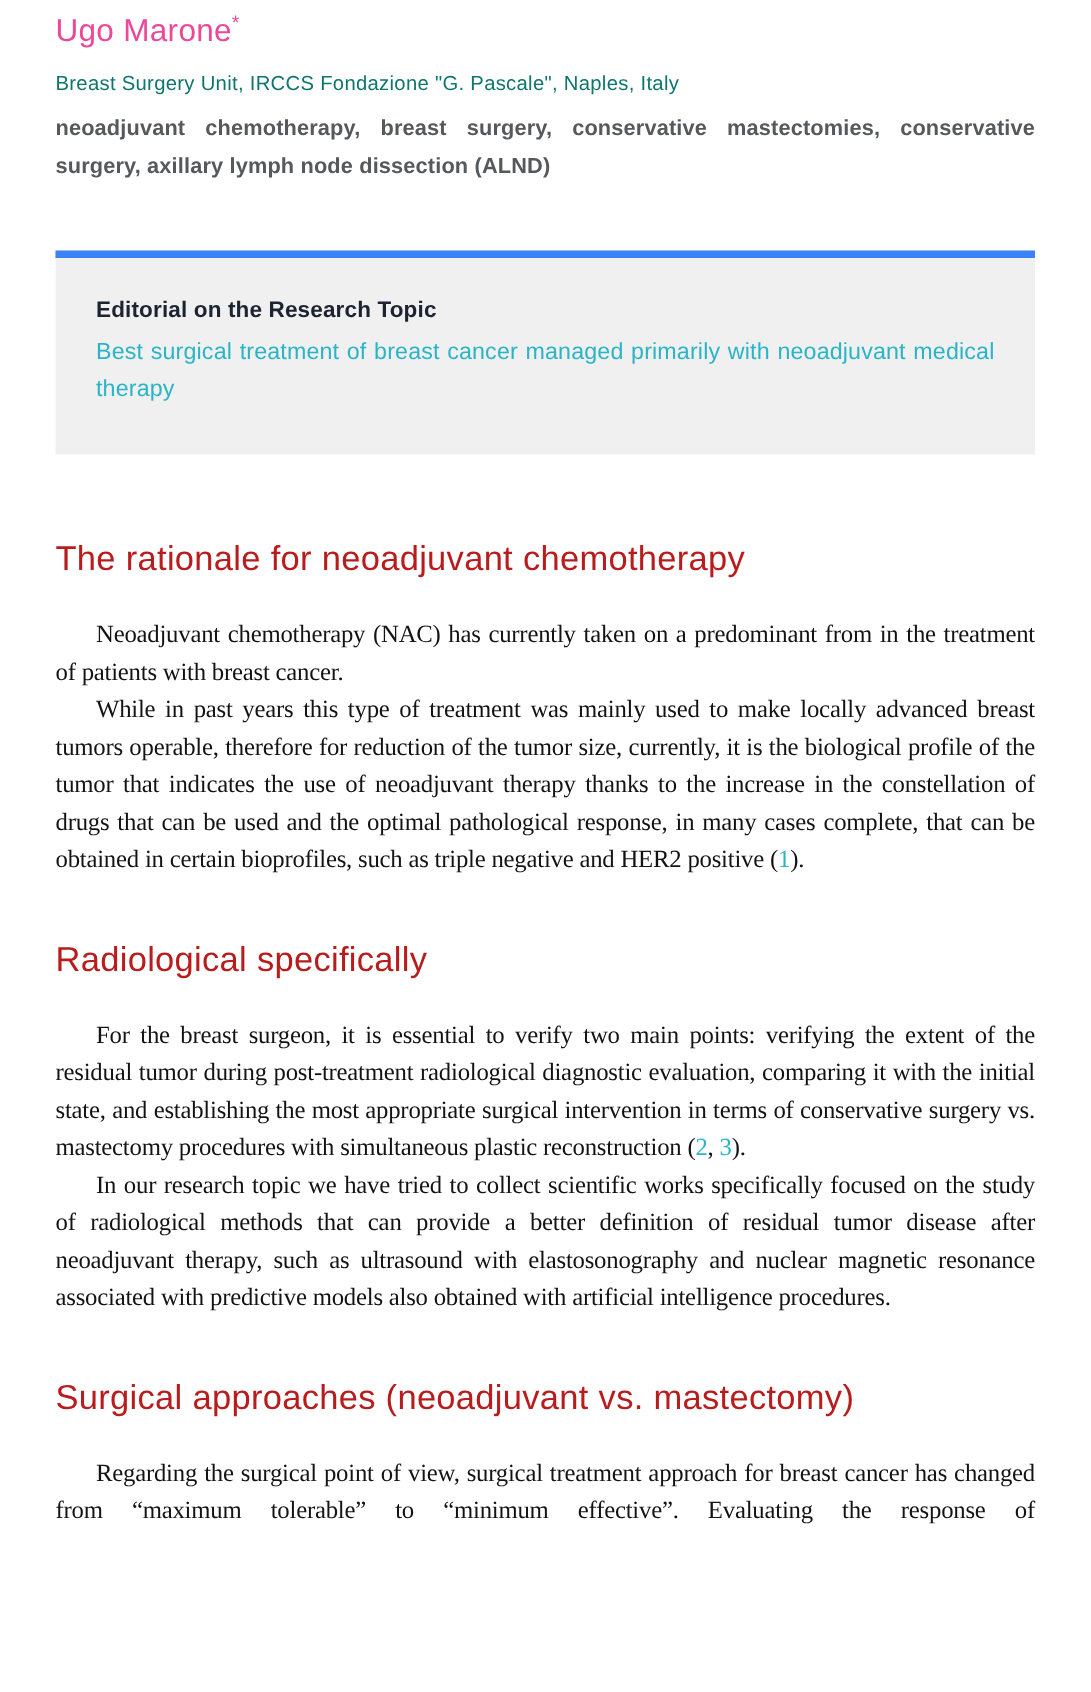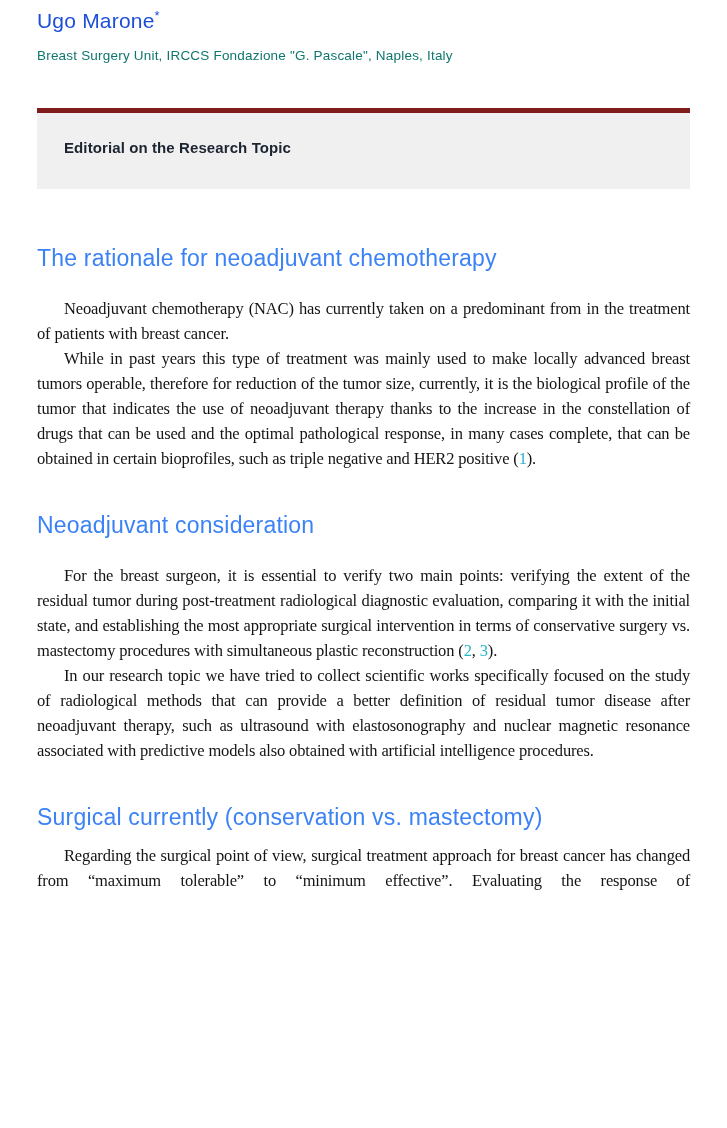--- a/index.html
+++ b/index.html
@@ -11,21 +11,21 @@
     font-family: "Liberation Sans", sans-serif;
     position: relative;
   }
   .page {
     padding: 8px 37px 0 37px;
   }
   
   .author {
     font-size: 21px;
     line-height: 26px;
-    color: #1d4ed8;
+    color: #ec4899;
     font-weight: 400;
     letter-spacing: 0.2px;
   }
   .author sup {
     font-size: 13px;
     vertical-align: super;
     line-height: 0;
   }
   .affiliation {
     margin-top: 13px;
@@ -47,21 +47,21 @@
     line-height: 25px;
     font-weight: bold;
     color: #55595c;
     text-align: justify;
     letter-spacing: 0.1px;
   }
   
   .edit-box {
     margin-top: 43px;
     background: #f0f0f0;
-    border-top: 5px solid #7f1d1d;
+    border-top: 5px solid #3b82f6;
     padding: 25px 27px 31px 27px;
   }
   .edit-box-label {
     font-size: 15px;
     font-weight: bold;
     color: #1b2430;
     line-height: 20px;
     letter-spacing: 0.1px;
   }
   .edit-box-link {
@@ -72,21 +72,21 @@
     color: #2ab4c7;
     text-decoration: none;
     text-align: justify;
     letter-spacing: 0.1px;
     cursor: pointer;
   }
   
   .section-heading {
     font-size: 23px;
     line-height: 28px;
-    color: #3b82f6;
+    color: #b91c1c;
     font-weight: 400;
     letter-spacing: 0.2px;
   }
   .s1 .section-heading { margin-top: 55px; }
   .s2 .section-heading { margin-top: 40px; }
   .s3 .section-heading { margin-top: 40px; }
   .body-para {
     font-family: "Liberation Serif", serif;
     font-size: 16.5px;
     line-height: 25px;
@@ -96,48 +96,49 @@
     letter-spacing: -0.15px;
   }
   .body-para.first { margin-top: 24px; }
   .body-para a.ref {
     color: #2ab4c7;
     text-decoration: none;
     cursor: pointer;
   }
   .body-para.cutoff {
     text-align-last: justify;
-    margin-top: 12px;
   }
 </style>
 </head>
 <body>
 
 <div class="page">
 
   <div class="author"><span>Ugo Marone</span><sup>*</sup></div>
 
   <div class="affiliation">Breast Surgery Unit, IRCCS Fondazione "G. Pascale", Naples, Italy</div>
 
 
+  <div class="kw-text">neoadjuvant chemotherapy, breast surgery, conservative mastectomies, conservative surgery, axillary lymph node dissection (ALND)</div>
 
   <div class="edit-box">
     <div class="edit-box-label">Editorial on the Research Topic</div>
+    <a class="edit-box-link">Best surgical treatment of breast cancer managed primarily with neoadjuvant medical therapy</a>
   </div>
 
   <div class="section s1">
     <h2 class="section-heading">The rationale for neoadjuvant chemotherapy</h2>
     <p class="body-para first">Neoadjuvant chemotherapy (NAC) has currently taken on a predominant from in the treatment of patients with breast cancer.</p>
     <p class="body-para">While in past years this type of treatment was mainly used to make locally advanced breast tumors operable, therefore for reduction of the tumor size, currently, it is the biological profile of the tumor that indicates the use of neoadjuvant therapy thanks to the increase in the constellation of drugs that can be used and the optimal pathological response, in many cases complete, that can be obtained in certain bioprofiles, such as triple negative and HER2 positive (<a class="ref">1</a>).</p>
   </div>
 
   <div class="section s2">
-    <h2 class="section-heading">Neoadjuvant consideration</h2>
+    <h2 class="section-heading">Radiological specifically</h2>
     <p class="body-para first">For the breast surgeon, it is essential to verify two main points: verifying the extent of the residual tumor during post-treatment radiological diagnostic evaluation, comparing it with the initial state, and establishing the most appropriate surgical intervention in terms of conservative surgery vs. mastectomy procedures with simultaneous plastic reconstruction (<a class="ref">2</a>, <a class="ref">3</a>).</p>
     <p class="body-para">In our research topic we have tried to collect scientific works specifically focused on the study of radiological methods that can provide a better definition of residual tumor disease after neoadjuvant therapy, such as ultrasound with elastosonography and nuclear magnetic resonance associated with predictive models also obtained with artificial intelligence procedures.</p>
   </div>
 
   <div class="section s3">
-    <h2 class="section-heading">Surgical currently (conservation vs. mastectomy)</h2>
+    <h2 class="section-heading">Surgical approaches (neoadjuvant vs. mastectomy)</h2>
     <p class="body-para first cutoff">Regarding the surgical point of view, surgical treatment approach for breast cancer has changed from “maximum tolerable” to “minimum effective”. Evaluating the response of</p>
   </div>
 
 </div>
 
 </body></html>

